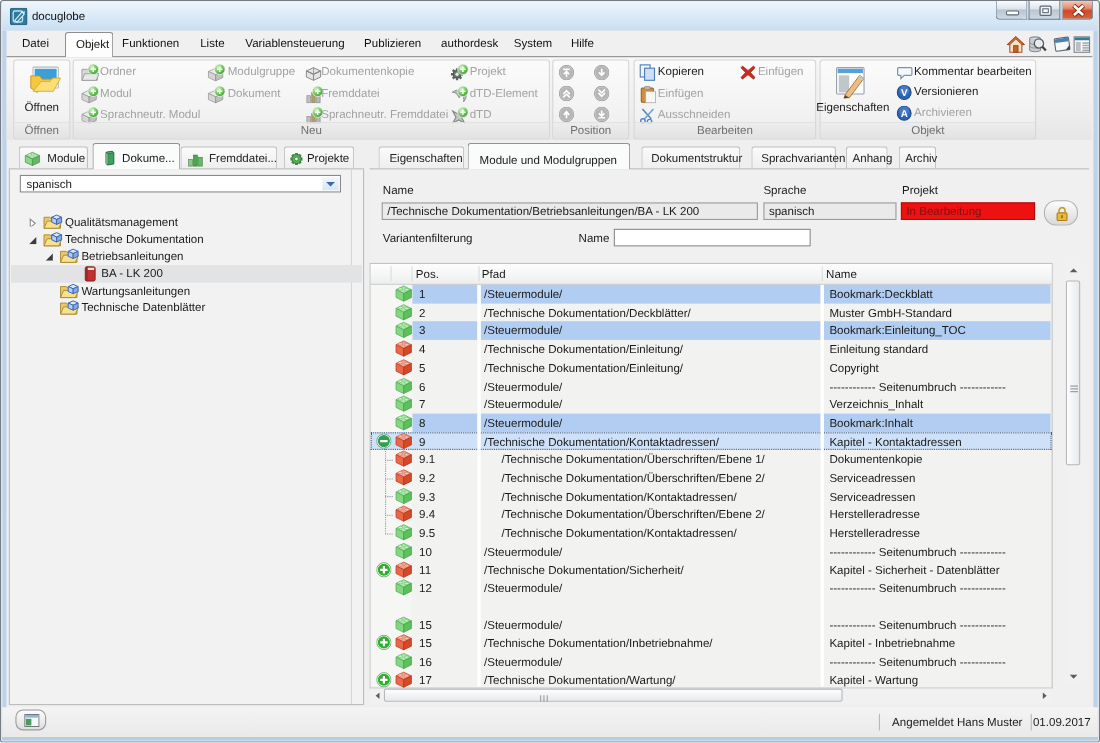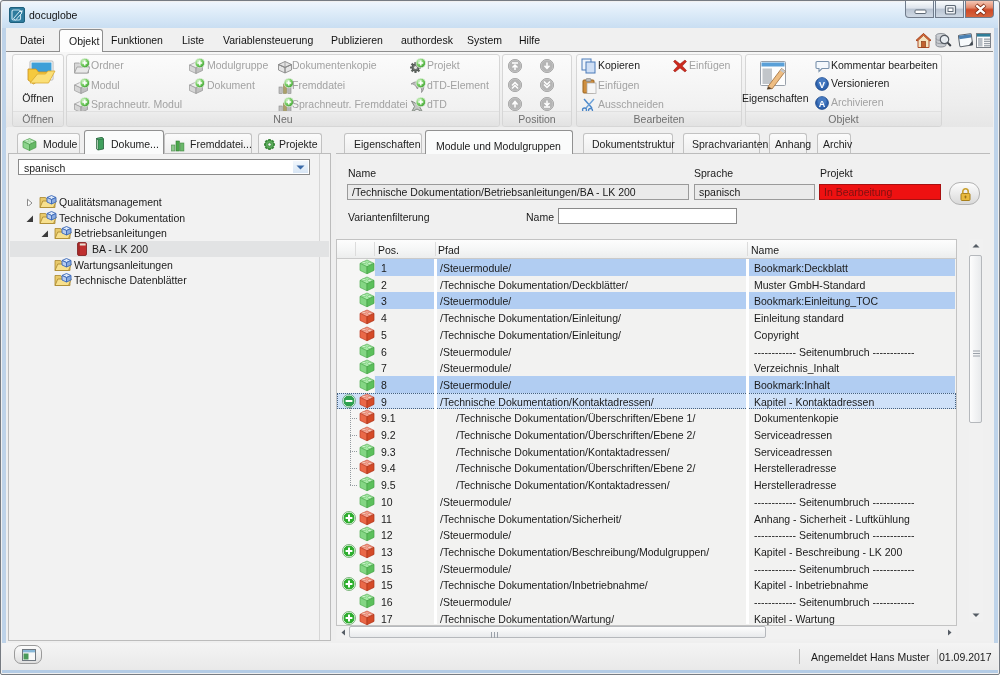--- a/index.html
+++ b/index.html
@@ -770,52 +770,35 @@
               <svg class="bk" width="18" height="16">
                 <use href="#i-br"></use>
               </svg>
               <div class="cell c1">
                 <span class="tx" style="left:6px">11</span>
               </div>
               <div class="cell c2">
                 <span class="tx" style="left:3px">/Technische Dokumentation/Sicherheit/</span>
               </div>
               <div class="cell c3">
-                <span class="tx" style="left:5px">Anhang - Sicherheit - Luftkühlung</span>
+                <span class="tx" style="left:5px">Kapitel - Sicherheit - Datenblätter</span>
               </div>
             </div>
 <div class="grow" style="top:286.2px">
               <svg class="bk" width="18" height="16">
                 <use href="#i-bg"></use>
               </svg>
               <div class="cell c1">
                 <span class="tx" style="left:6px">12</span>
               </div>
               <div class="cell c2">
                 <span class="tx" style="left:3px">/Steuermodule/</span>
               </div>
               <div class="cell c3">
                 <span class="tx" style="left:5px">------------ Seitenumbruch ------------</span>
-              </div>
-            </div>
-<div class="grow" style="top:302.9px">
-              <svg class="badge" width="14" height="14">
-                <use href="#i-plus"></use>
-              </svg>
-              <svg class="bk" width="18" height="16">
-                <use href="#i-br"></use>
-              </svg>
-              <div class="cell c1">
-                <span class="tx" style="left:6px">13</span>
-              </div>
-              <div class="cell c2">
-                <span class="tx" style="left:3px">/Technische Dokumentation/Beschreibung/Modulgruppen/</span>
-              </div>
-              <div class="cell c3">
-                <span class="tx" style="left:5px">Kapitel - Beschreibung - LK 200</span>
               </div>
             </div>
 <div class="grow" style="top:319.6px">
               <svg class="bk" width="18" height="16">
                 <use href="#i-bg"></use>
               </svg>
               <div class="cell c1">
                 <span class="tx" style="left:6px">15</span>
               </div>
               <div class="cell c2">

